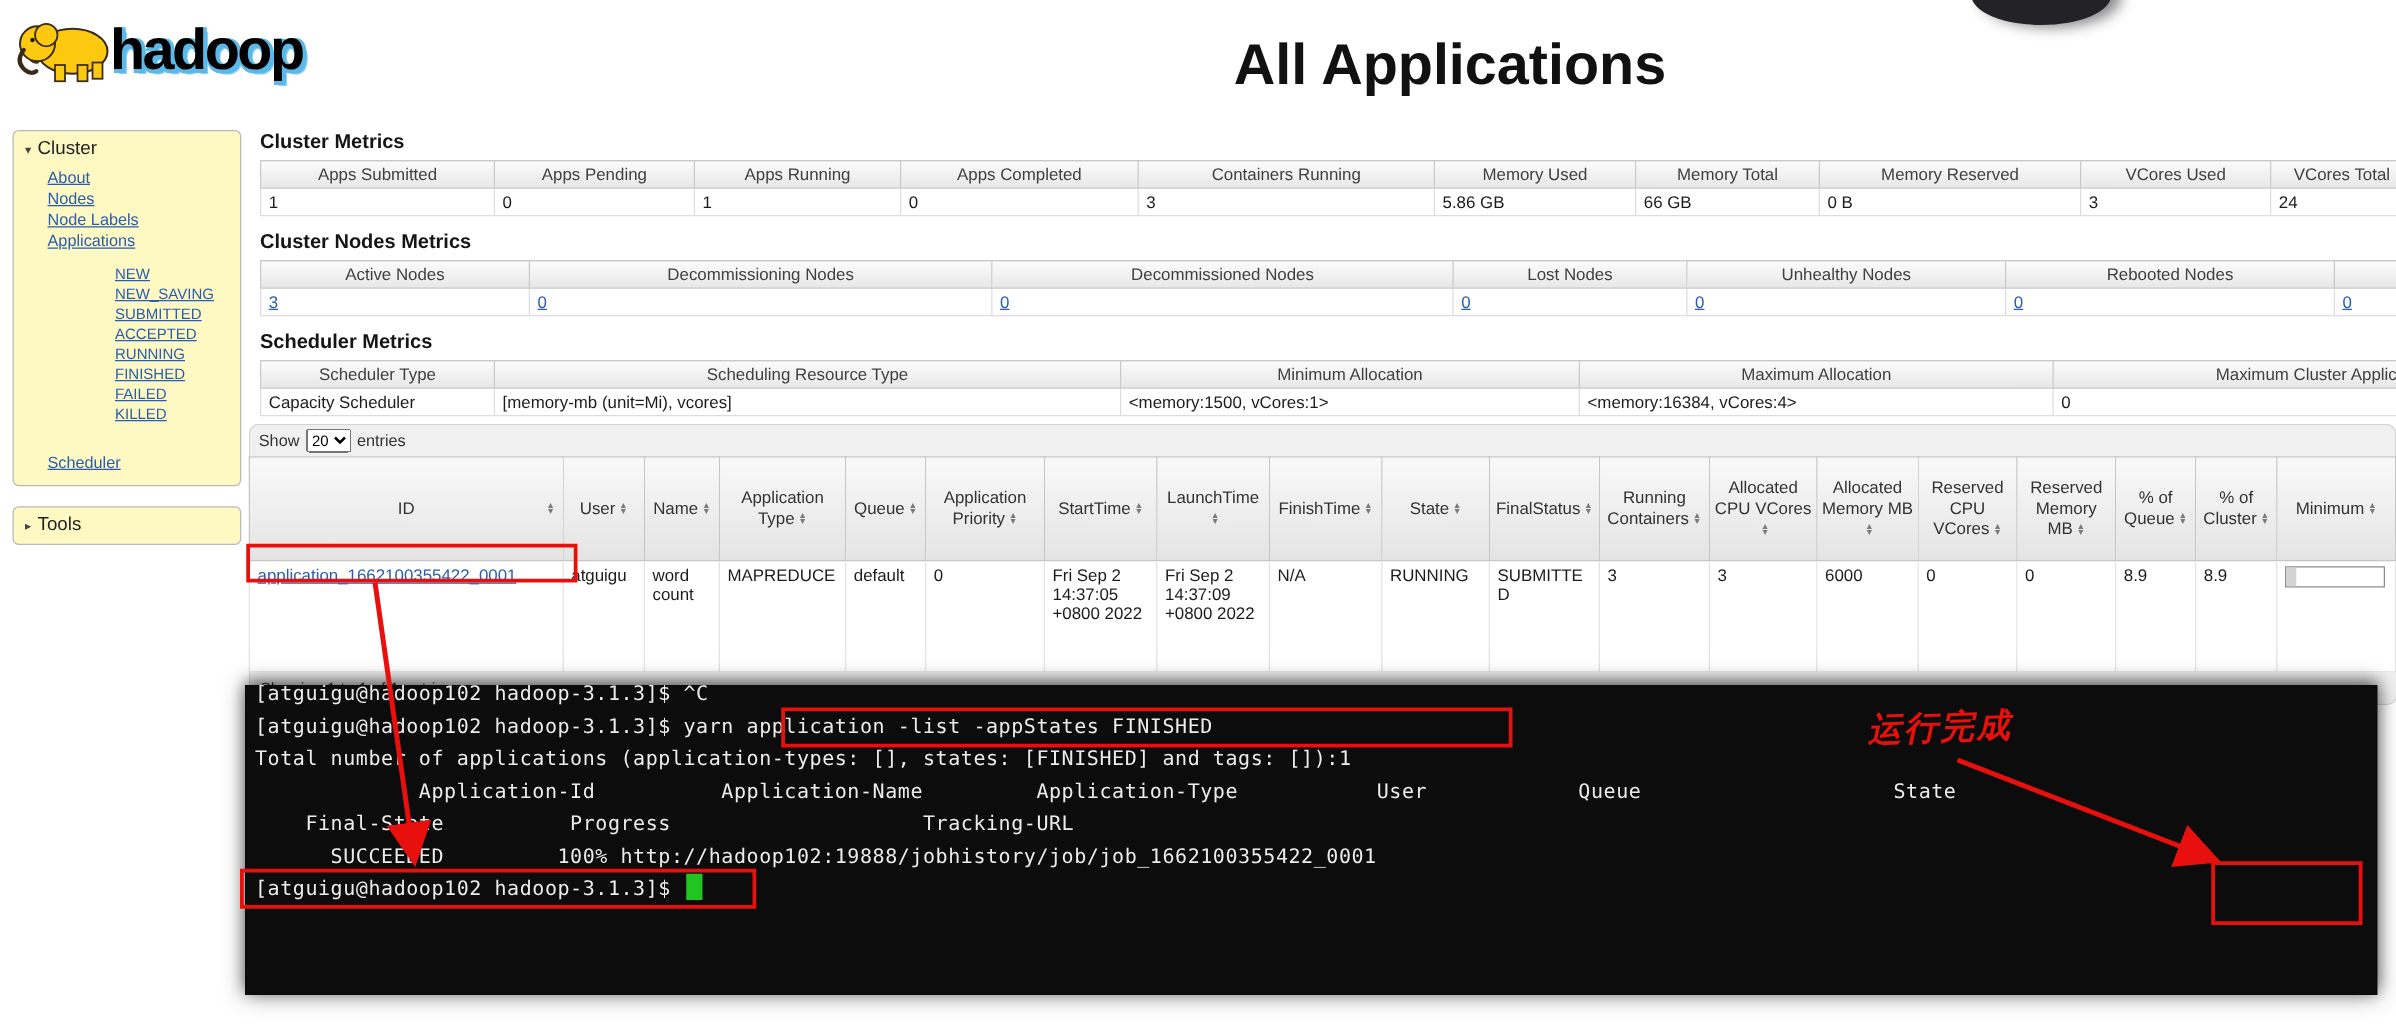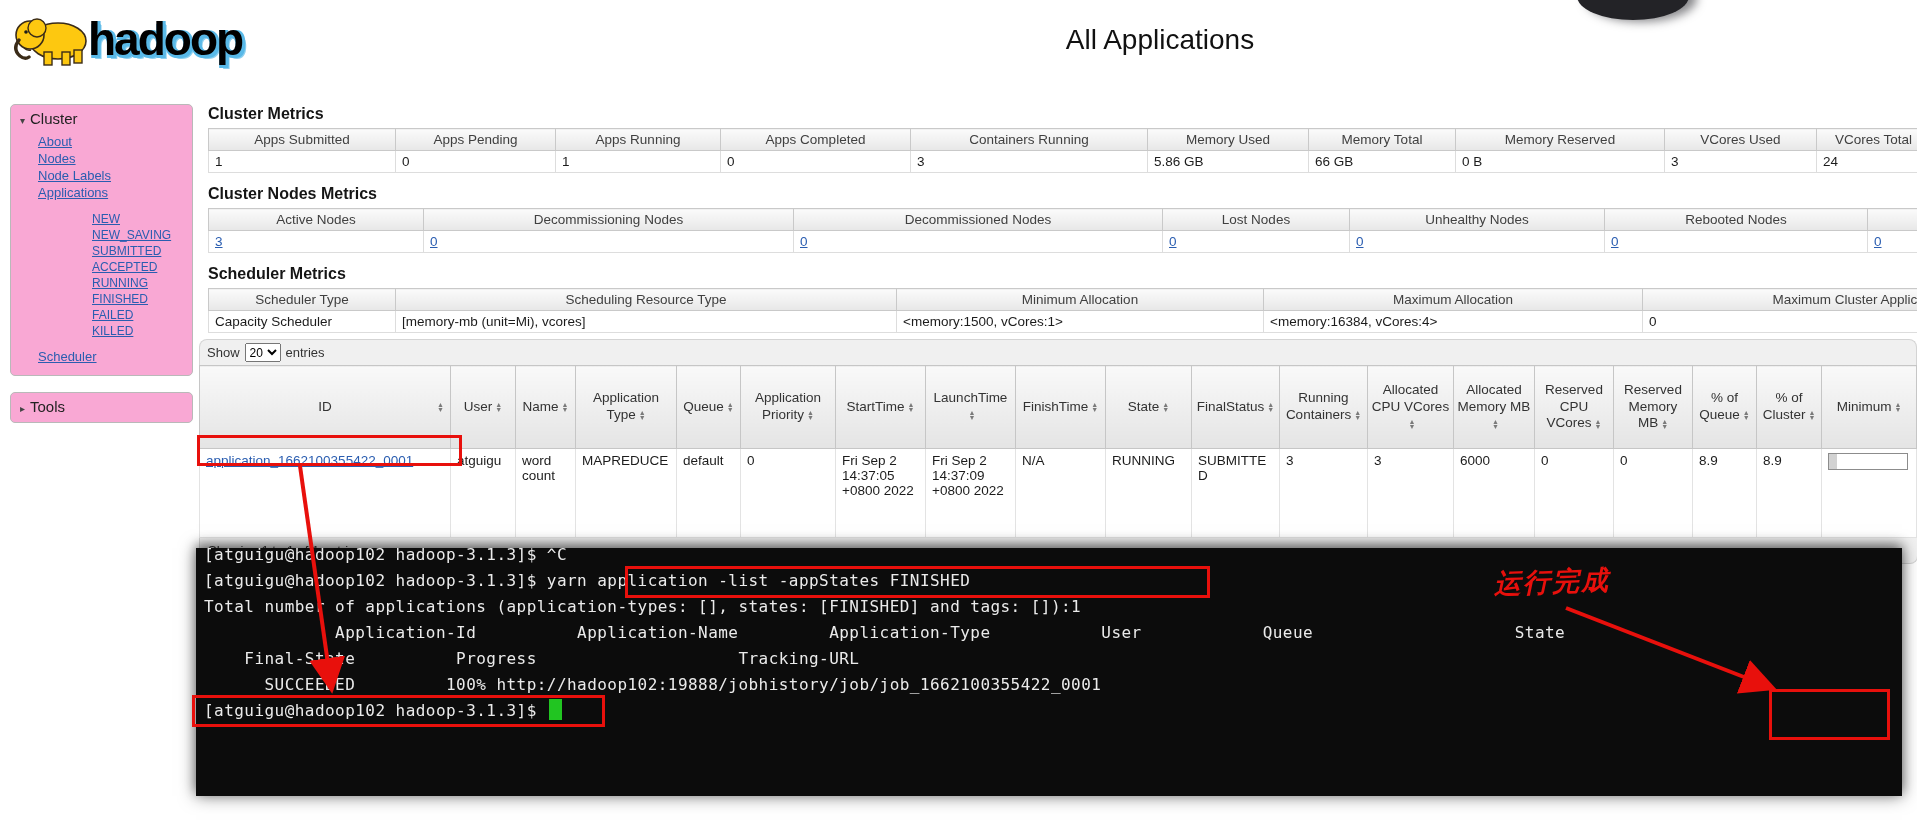--- a/index.html
+++ b/index.html
@@ -11,38 +11,38 @@
 
   
   .logo { position:absolute; left:10px; top:8px; display:flex; align-items:center; }
   .wordmark {
     font-weight:bold; font-size:46px; letter-spacing:-2px; color:#000;
     text-shadow:3px 0 0 #59b9e8, 0 3px 0 #59b9e8, 3px 3px 0 #59b9e8, 4px 4px 0 #8ed0ef;
     margin-left:-6px; line-height:56px;
   }
   .page-title {
     position:absolute; left:950px; top:24px; width:420px; text-align:center;
-    font-size:28px; font-weight:normal; color:#111;
+    font-size:46px; font-weight:bold; color:#111;
   }
   .dark-blob {
     position:absolute; left:1577px; top:-28px; width:112px; height:48px;
     background:#232327; border-radius:50%; box-shadow:8px 2px 10px rgba(40,40,45,.55);
   }
 
   
   .sidebar { position:absolute; left:10px; top:104px; width:183px; font-size:13px; }
-  .navbox { border:1px solid #b9b9b9; border-radius:5px; background:#f9a8d4; padding:3px 0 10px; }
+  .navbox { border:1px solid #b9b9b9; border-radius:5px; background:#fef9c3; padding:3px 0 10px; }
   .navbox.tools { margin-top:16px; padding:3px 0 4px; }
   .nav-title { font-size:15px; padding:2px 9px 3px; color:#222; }
   .tri { font-size:10px; margin-right:5px; color:#444; display:inline-block; }
   .sidebar ul { list-style:none; margin:3px 0 0; padding:0 0 0 27px; }
   .sidebar ul.lvl1 li { line-height:17px; }
   .sidebar ul.lvl2 { padding-left:45px; font-size:12px; margin-top:10px; }
   .sidebar ul.lvl2 li { line-height:16px;margin-left:36px; }
-  .sidebar ul.sched { margin-top:9px; }
+  .sidebar ul.sched { margin-top:22px; }
 
   
   .main { position:absolute; left:208px; top:104px; width:1950px; }
   h2.mh { font-size:16px; font-weight:bold; margin:0 0 4px 0; color:#151515; line-height:20px; }
   h2.mh.gap { margin-top:11px; }
 
   table.metrics { border-collapse:collapse; table-layout:fixed; font-size:13.5px; }
   table.metrics th {
     background:linear-gradient(#fbfbfb,#e7e7e7); border:1px solid #c9c9c9;
     font-weight:normal; color:#404040; height:21px; padding:0 4px;

